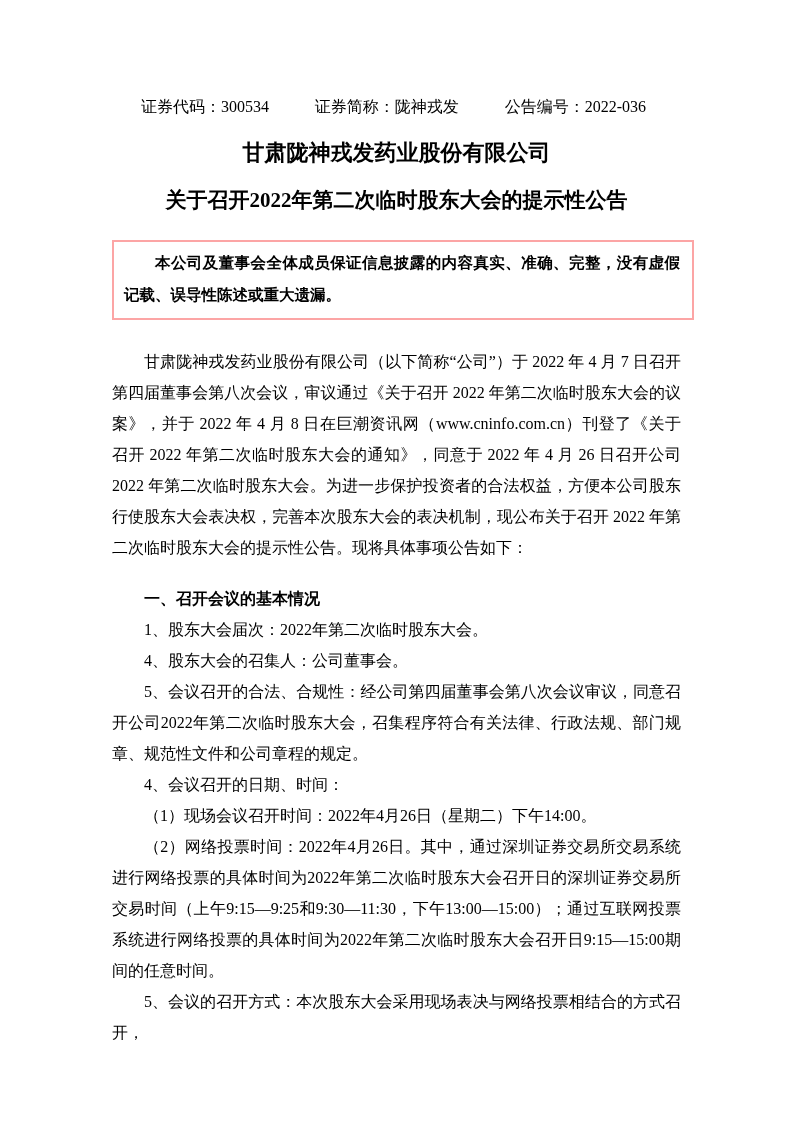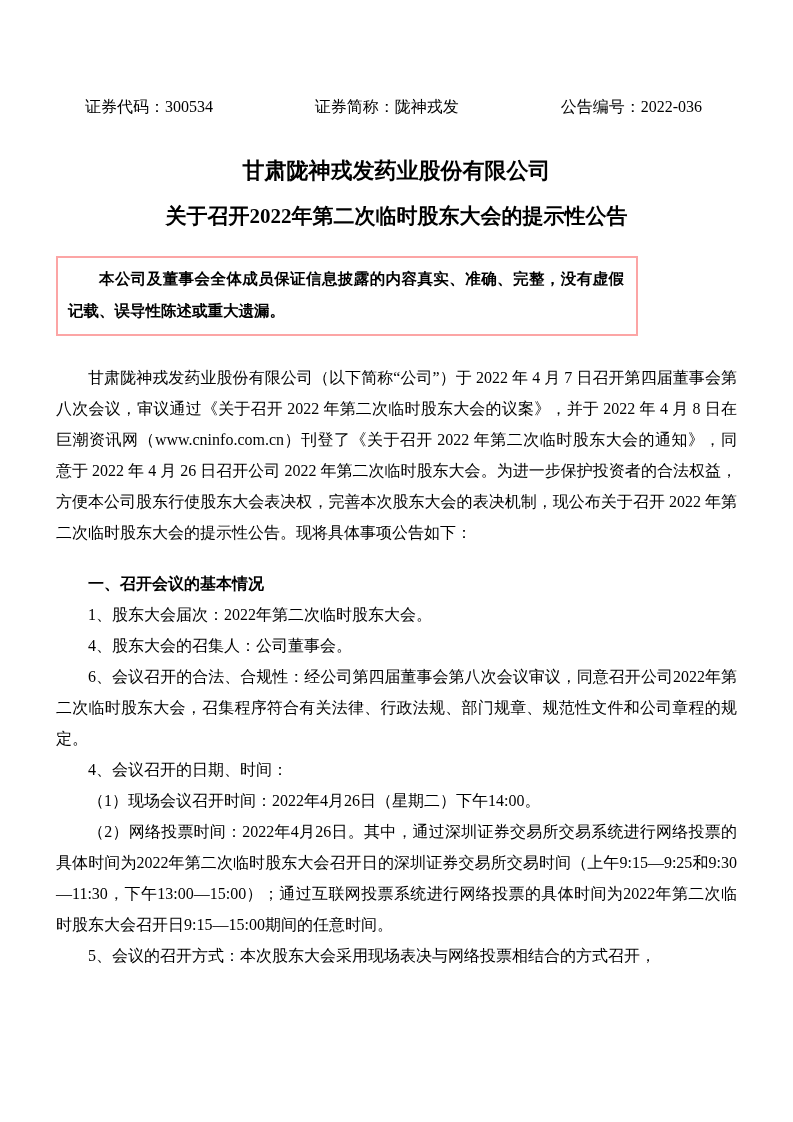--- a/index.html
+++ b/index.html
@@ -11,36 +11,37 @@
     height: 1122px;
     background: #ffffff;
     color: #000000;
     font-family: "Liberation Serif", "DejaVu Serif", serif;
     overflow: hidden;
   }
   .page {
     box-sizing: border-box;
     width: 793px;
     height: 1035px;
-    padding: 0 56px;
+    padding: 0 112px;
   }
   .meta-row {
     display: flex;
     justify-content: space-between;
     padding: 97px 35px 0 29px;
     font-size: 16px;
     line-height: 20px;
     white-space: nowrap;
   }
   .title {
-    margin-top: 39px;
+    margin-top: 23px;
     text-align: center;
     font-size: 22px;
     font-weight: bold;
     line-height: 30px;
+    font-family: Liberation Mono, monospace;
   }
   .subtitle {
     margin-top: 15px;
     text-align: center;
     font-size: 21px;
     font-weight: bold;
     line-height: 30px;
   }
   .notice-box {
     box-sizing: border-box;
@@ -88,20 +89,20 @@
 
   <div class="notice-box">
     <p class="notice-text">本公司及董事会全体成员保证信息披露的内容真实、准确、完整，没有虚假记载、误导性陈述或重大遗漏。</p>
   </div>
 
   <div class="body-text">
     <p class="para">甘肃陇神戎发药业股份有限公司（以下简称“公司”）于 2022 年 4 月 7 日召开第四届董事会第八次会议，审议通过《关于召开 2022 年第二次临时股东大会的议案》，并于 2022 年 4 月 8 日在巨潮资讯网（www.cninfo.com.cn）刊登了《关于召开 2022 年第二次临时股东大会的通知》，同意于 2022 年 4 月 26 日召开公司 2022 年第二次临时股东大会。为进一步保护投资者的合法权益，方便本公司股东行使股东大会表决权，完善本次股东大会的表决机制，现公布关于召开 2022 年第二次临时股东大会的提示性公告。现将具体事项公告如下：</p>
     <p class="para section-heading">一、召开会议的基本情况</p>
     <p class="para">1、股东大会届次：2022年第二次临时股东大会。</p>
     <p class="para">4、股东大会的召集人：公司董事会。</p>
-    <p class="para">6、会议召开的合法、合规性：经公司第四届董事会第八次会议审议，同意召开公司2022年第二次临时股东大会，召集程序符合有关法律、行政法规、部门规章、规范性文件和公司章程的规定。</p>
+    <p class="para">5、会议召开的合法、合规性：经公司第四届董事会第八次会议审议，同意召开公司2022年第二次临时股东大会，召集程序符合有关法律、行政法规、部门规章、规范性文件和公司章程的规定。</p>
     <p class="para">4、会议召开的日期、时间：</p>
     <p class="para">（1）现场会议召开时间：2022年4月26日（星期二）下午14:00。</p>
     <p class="para">（2）网络投票时间：2022年4月26日。其中，通过深圳证券交易所交易系统进行网络投票的具体时间为2022年第二次临时股东大会召开日的深圳证券交易所交易时间（上午9:15—9:25和9:30—11:30，下午13:00—15:00）；通过互联网投票系统进行网络投票的具体时间为2022年第二次临时股东大会召开日9:15—15:00期间的任意时间。</p>
     <p class="para">5、会议的召开方式：本次股东大会采用现场表决与网络投票相结合的方式召开，</p>
   </div>
 
 </div>
 
 </body></html>

